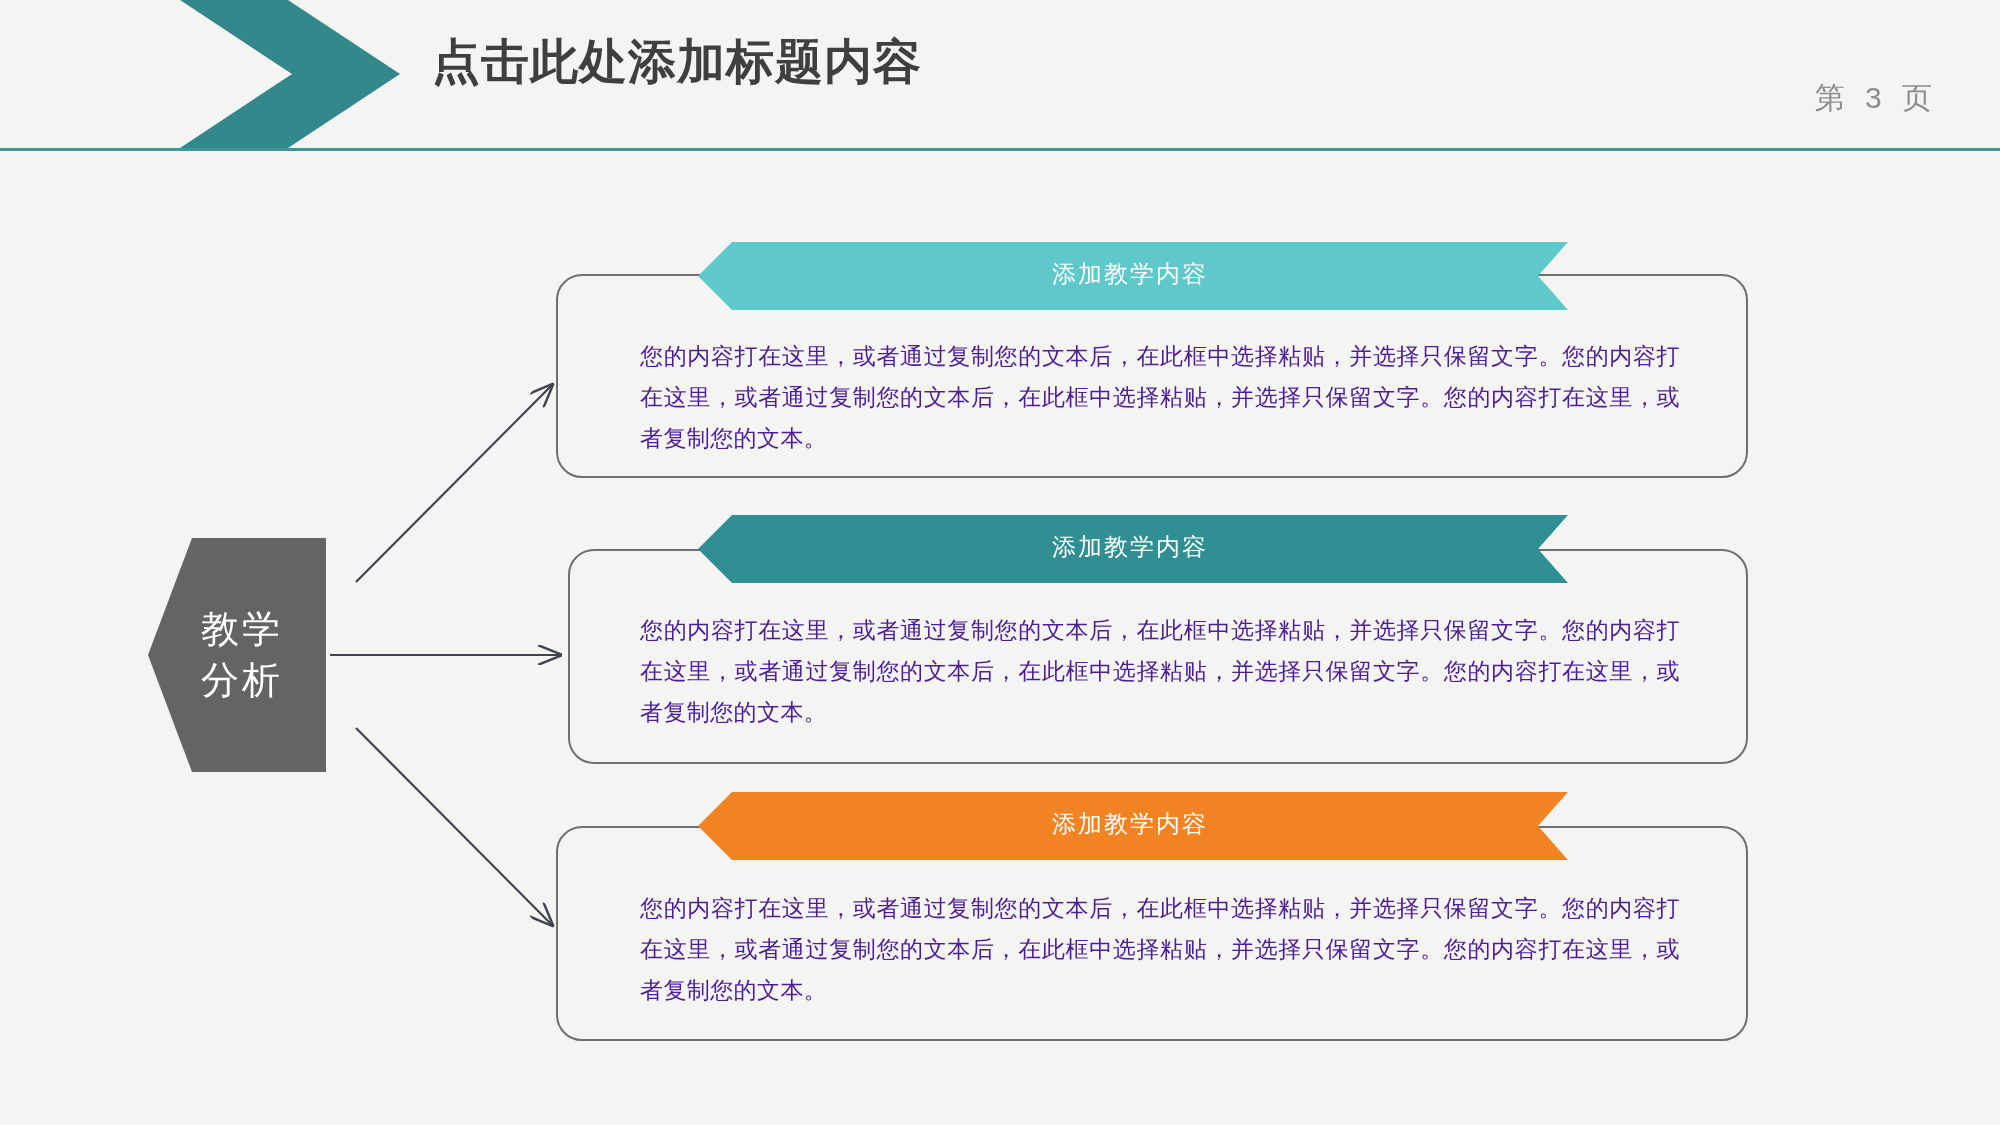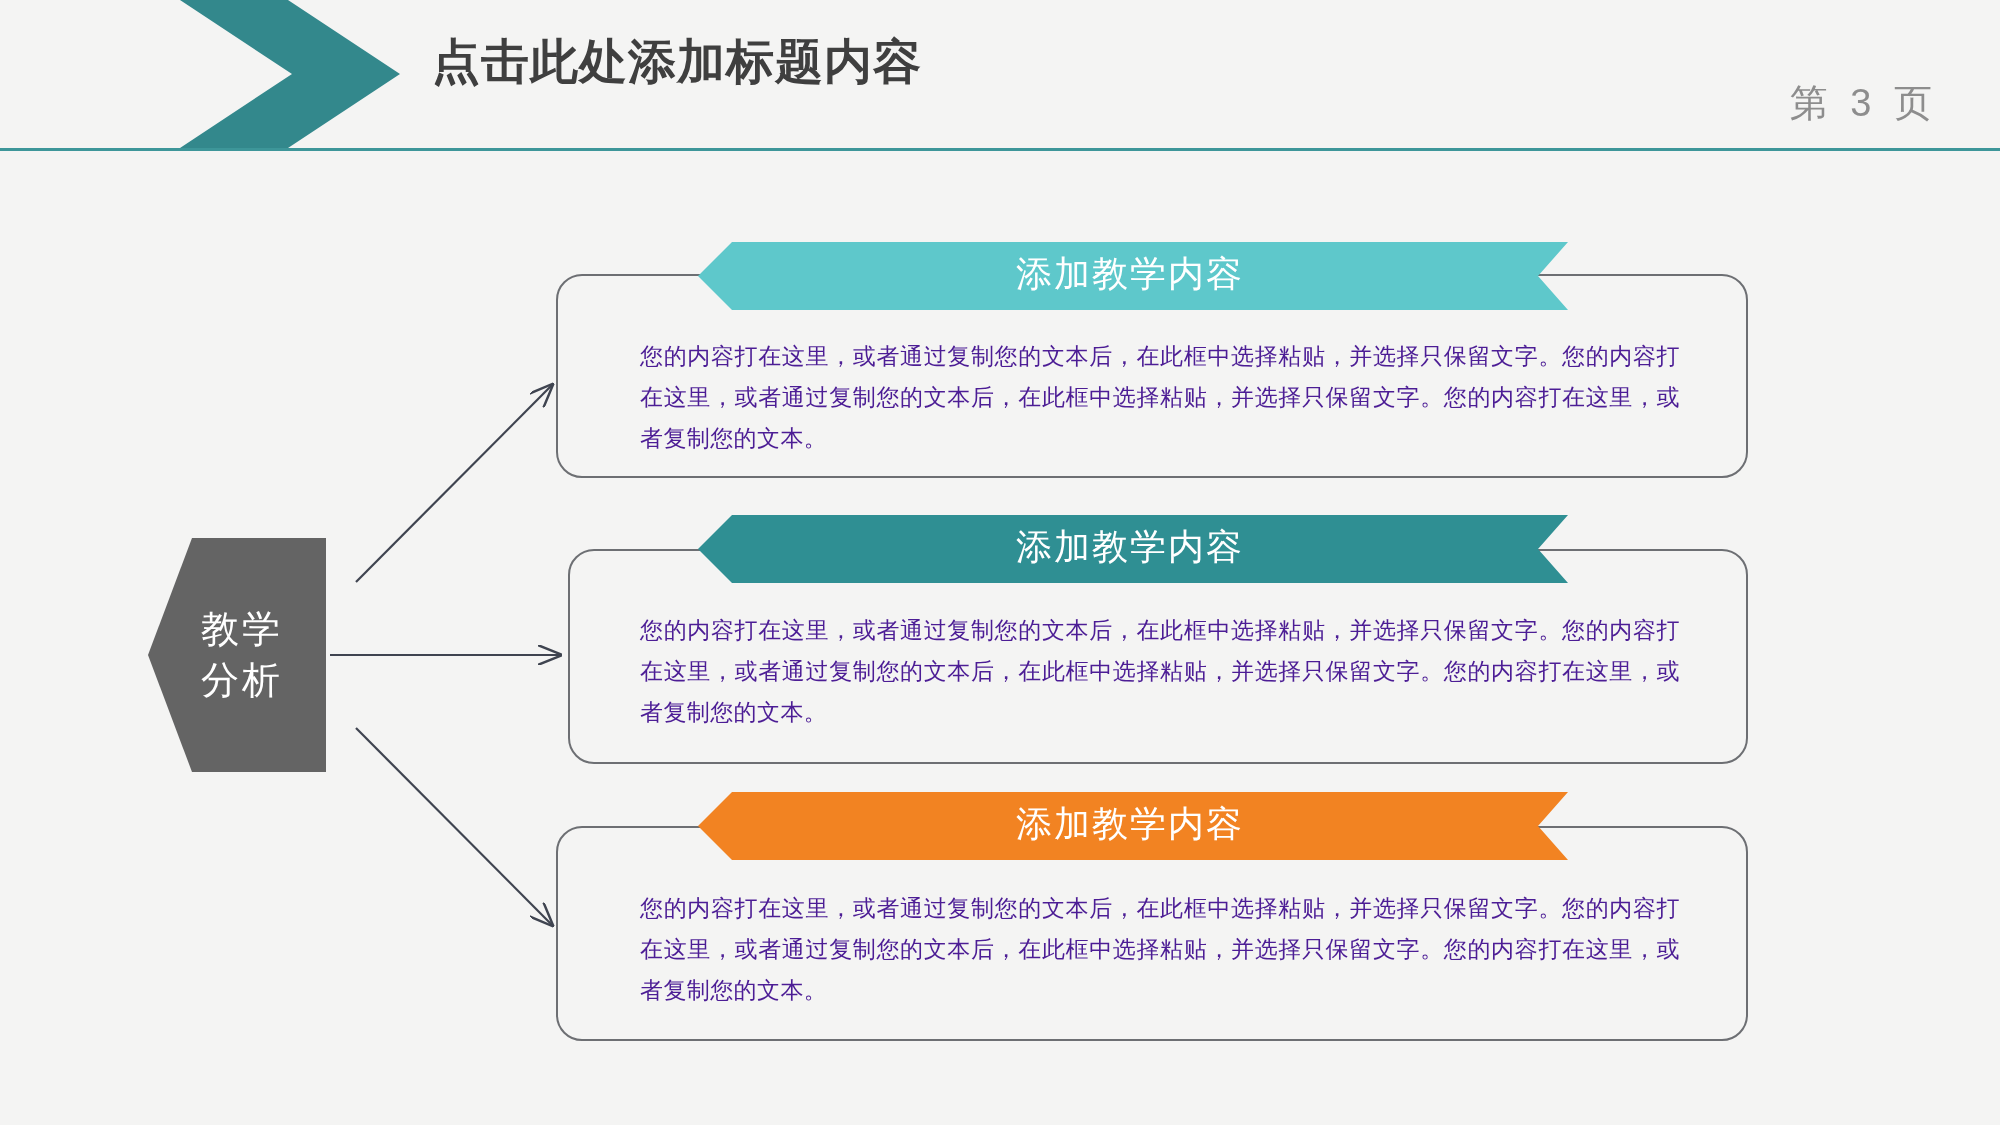--- a/index.html
+++ b/index.html
@@ -54,21 +54,21 @@
     font-size: 48px;
     font-weight: bold;
     color: #3f3f3f;
     letter-spacing: 1px;
     line-height: 1.1;
   }
   .page-number {
     position: absolute;
     right: 62px;
     top: 78px;
-    font-size: 38px;
+    font-size: 30px;
     color: #8d8d8d;
     letter-spacing: 6px;
     white-space: nowrap;
     text-align: center;
   }
 
   
   .hex-wrap {
     position: absolute;
     left: 148px;
@@ -140,21 +140,21 @@
   }
   .banner-title {
     position: absolute;
     left: 0; top: 0;
     width: 100%;
     height: 64px;
     display: flex;
     align-items: center;
     justify-content: center;
     color: #ffffff;
-    font-size: 36px;
+    font-size: 24px;
     letter-spacing: 2px;
     padding-right: 6px;
     box-sizing: border-box;
   }
   .banner-1 { left: 698px; top: 242px;  width: 870px; }
   .banner-2 { left: 698px; top: 515px;  width: 870px; }
   .banner-3 { left: 698px; top: 792px;  width: 870px; }
 </style>
 </head>
 <body>

